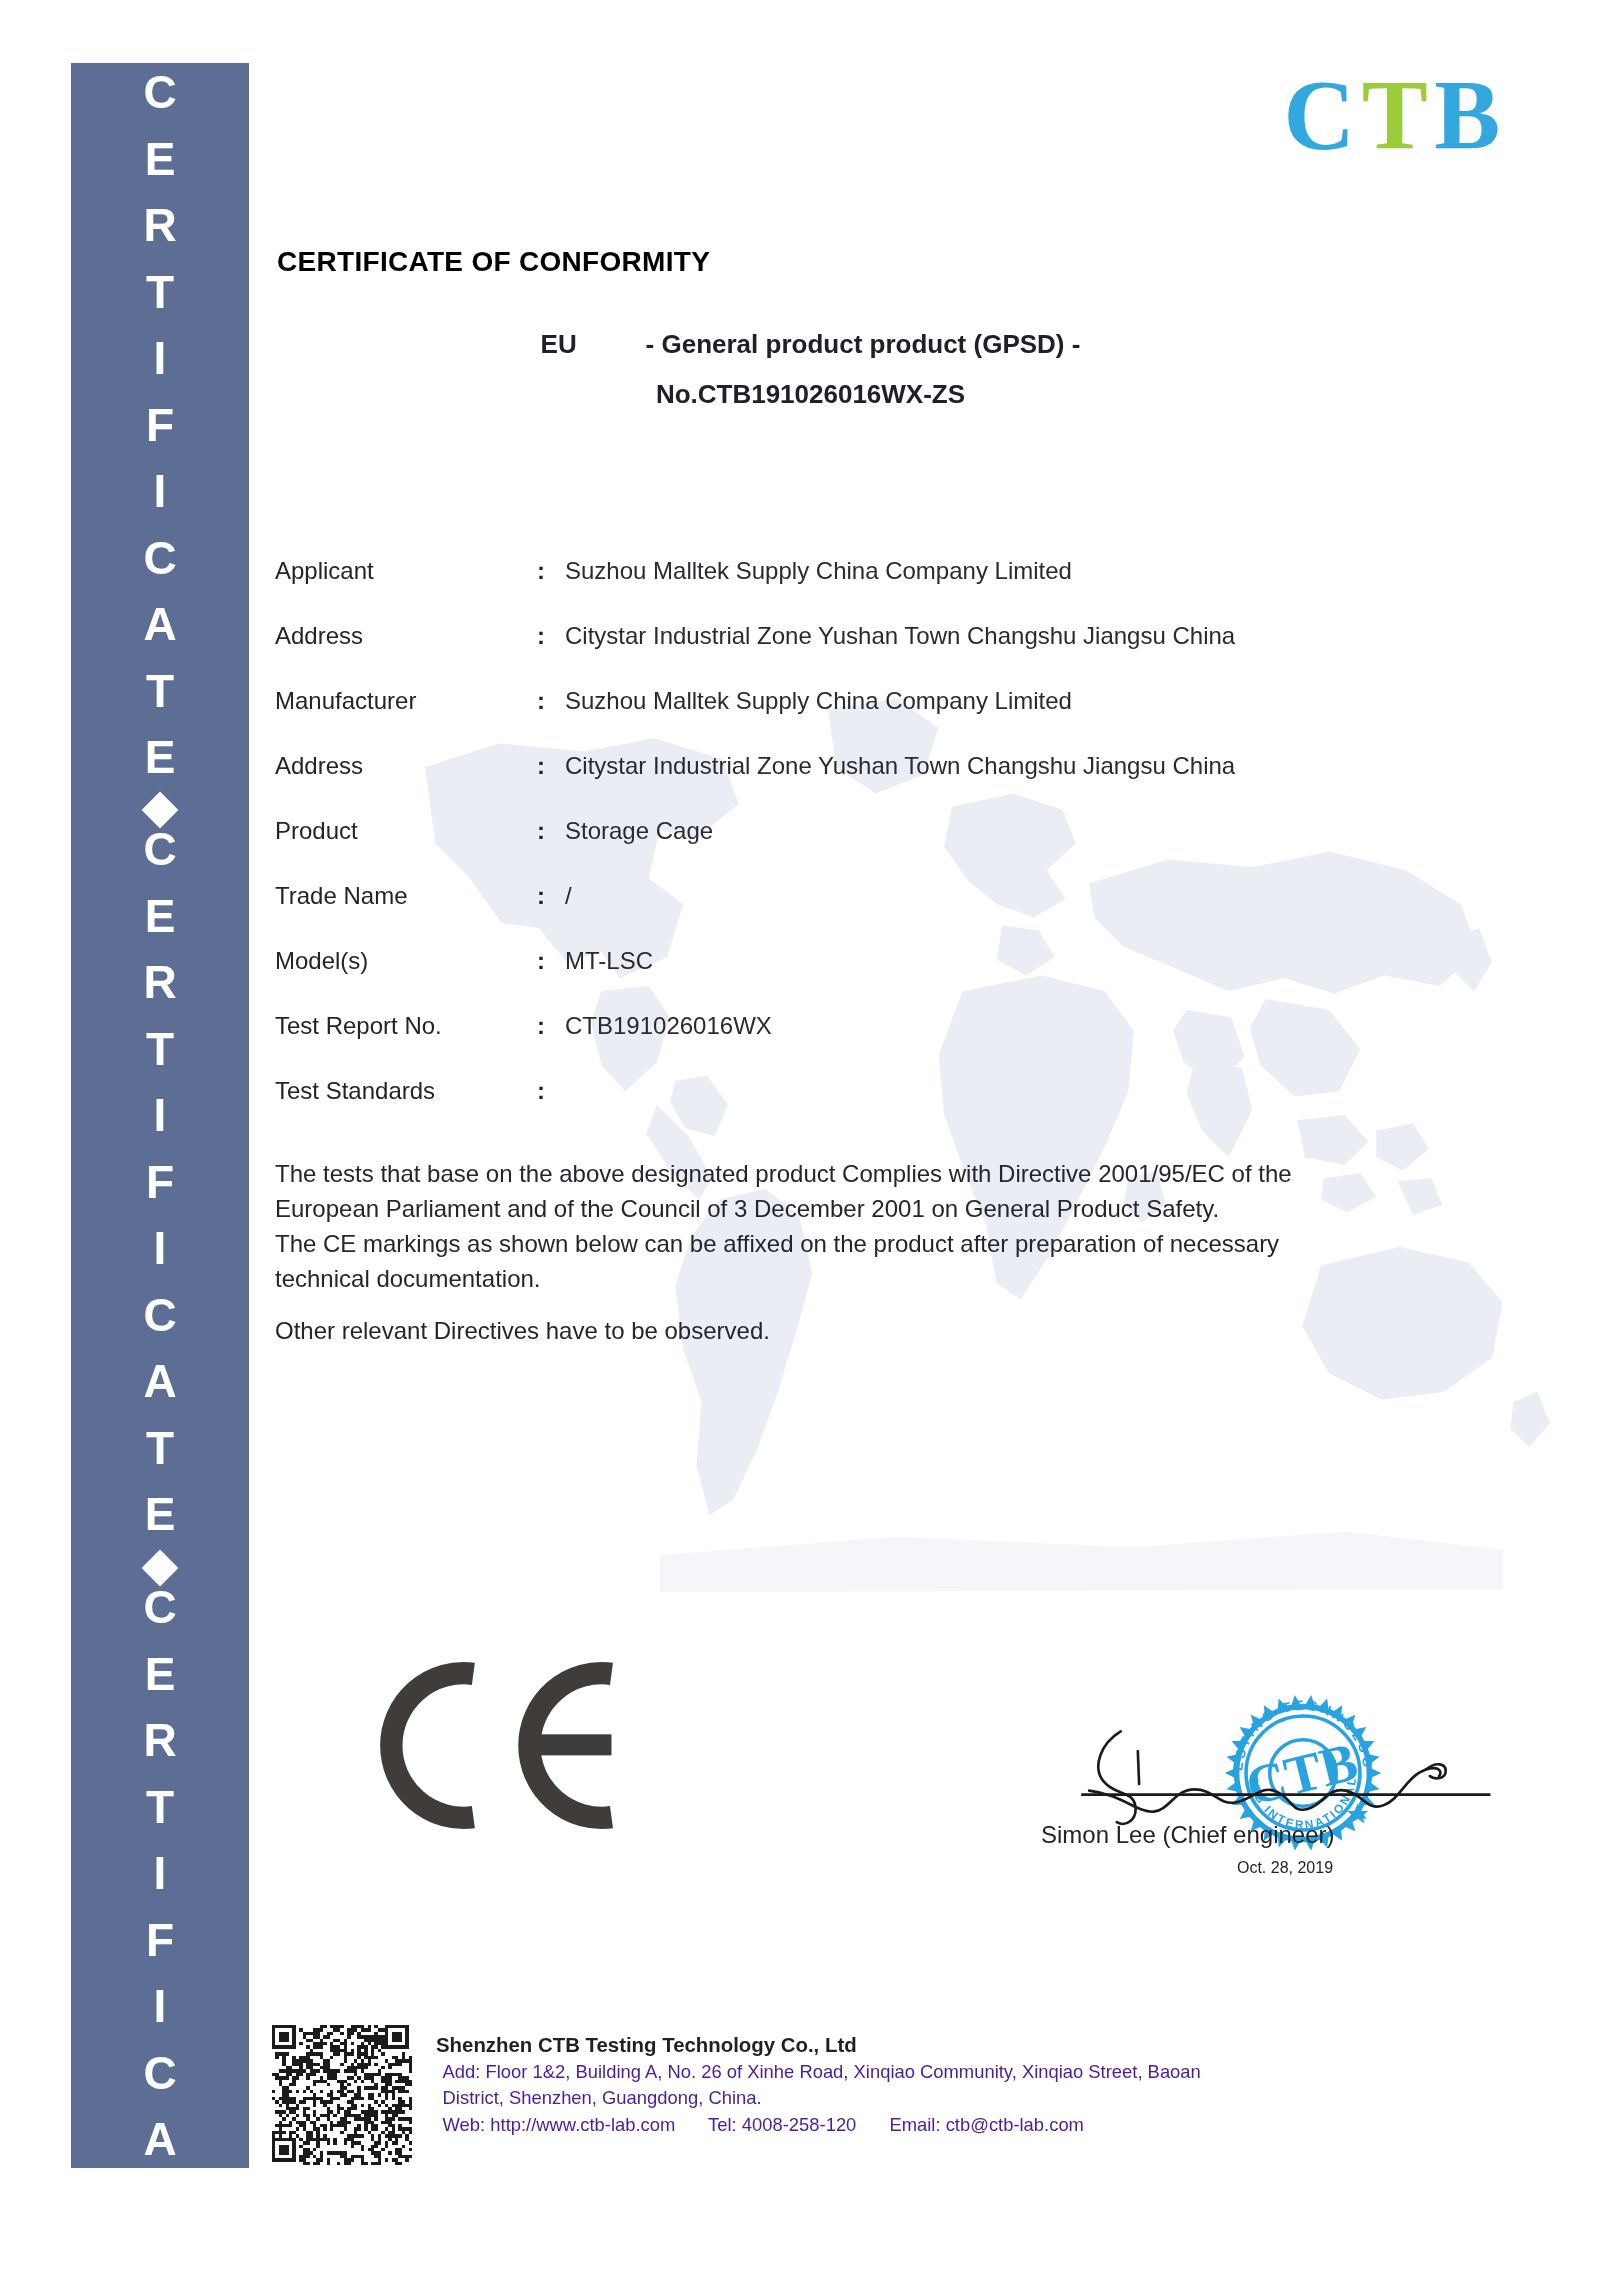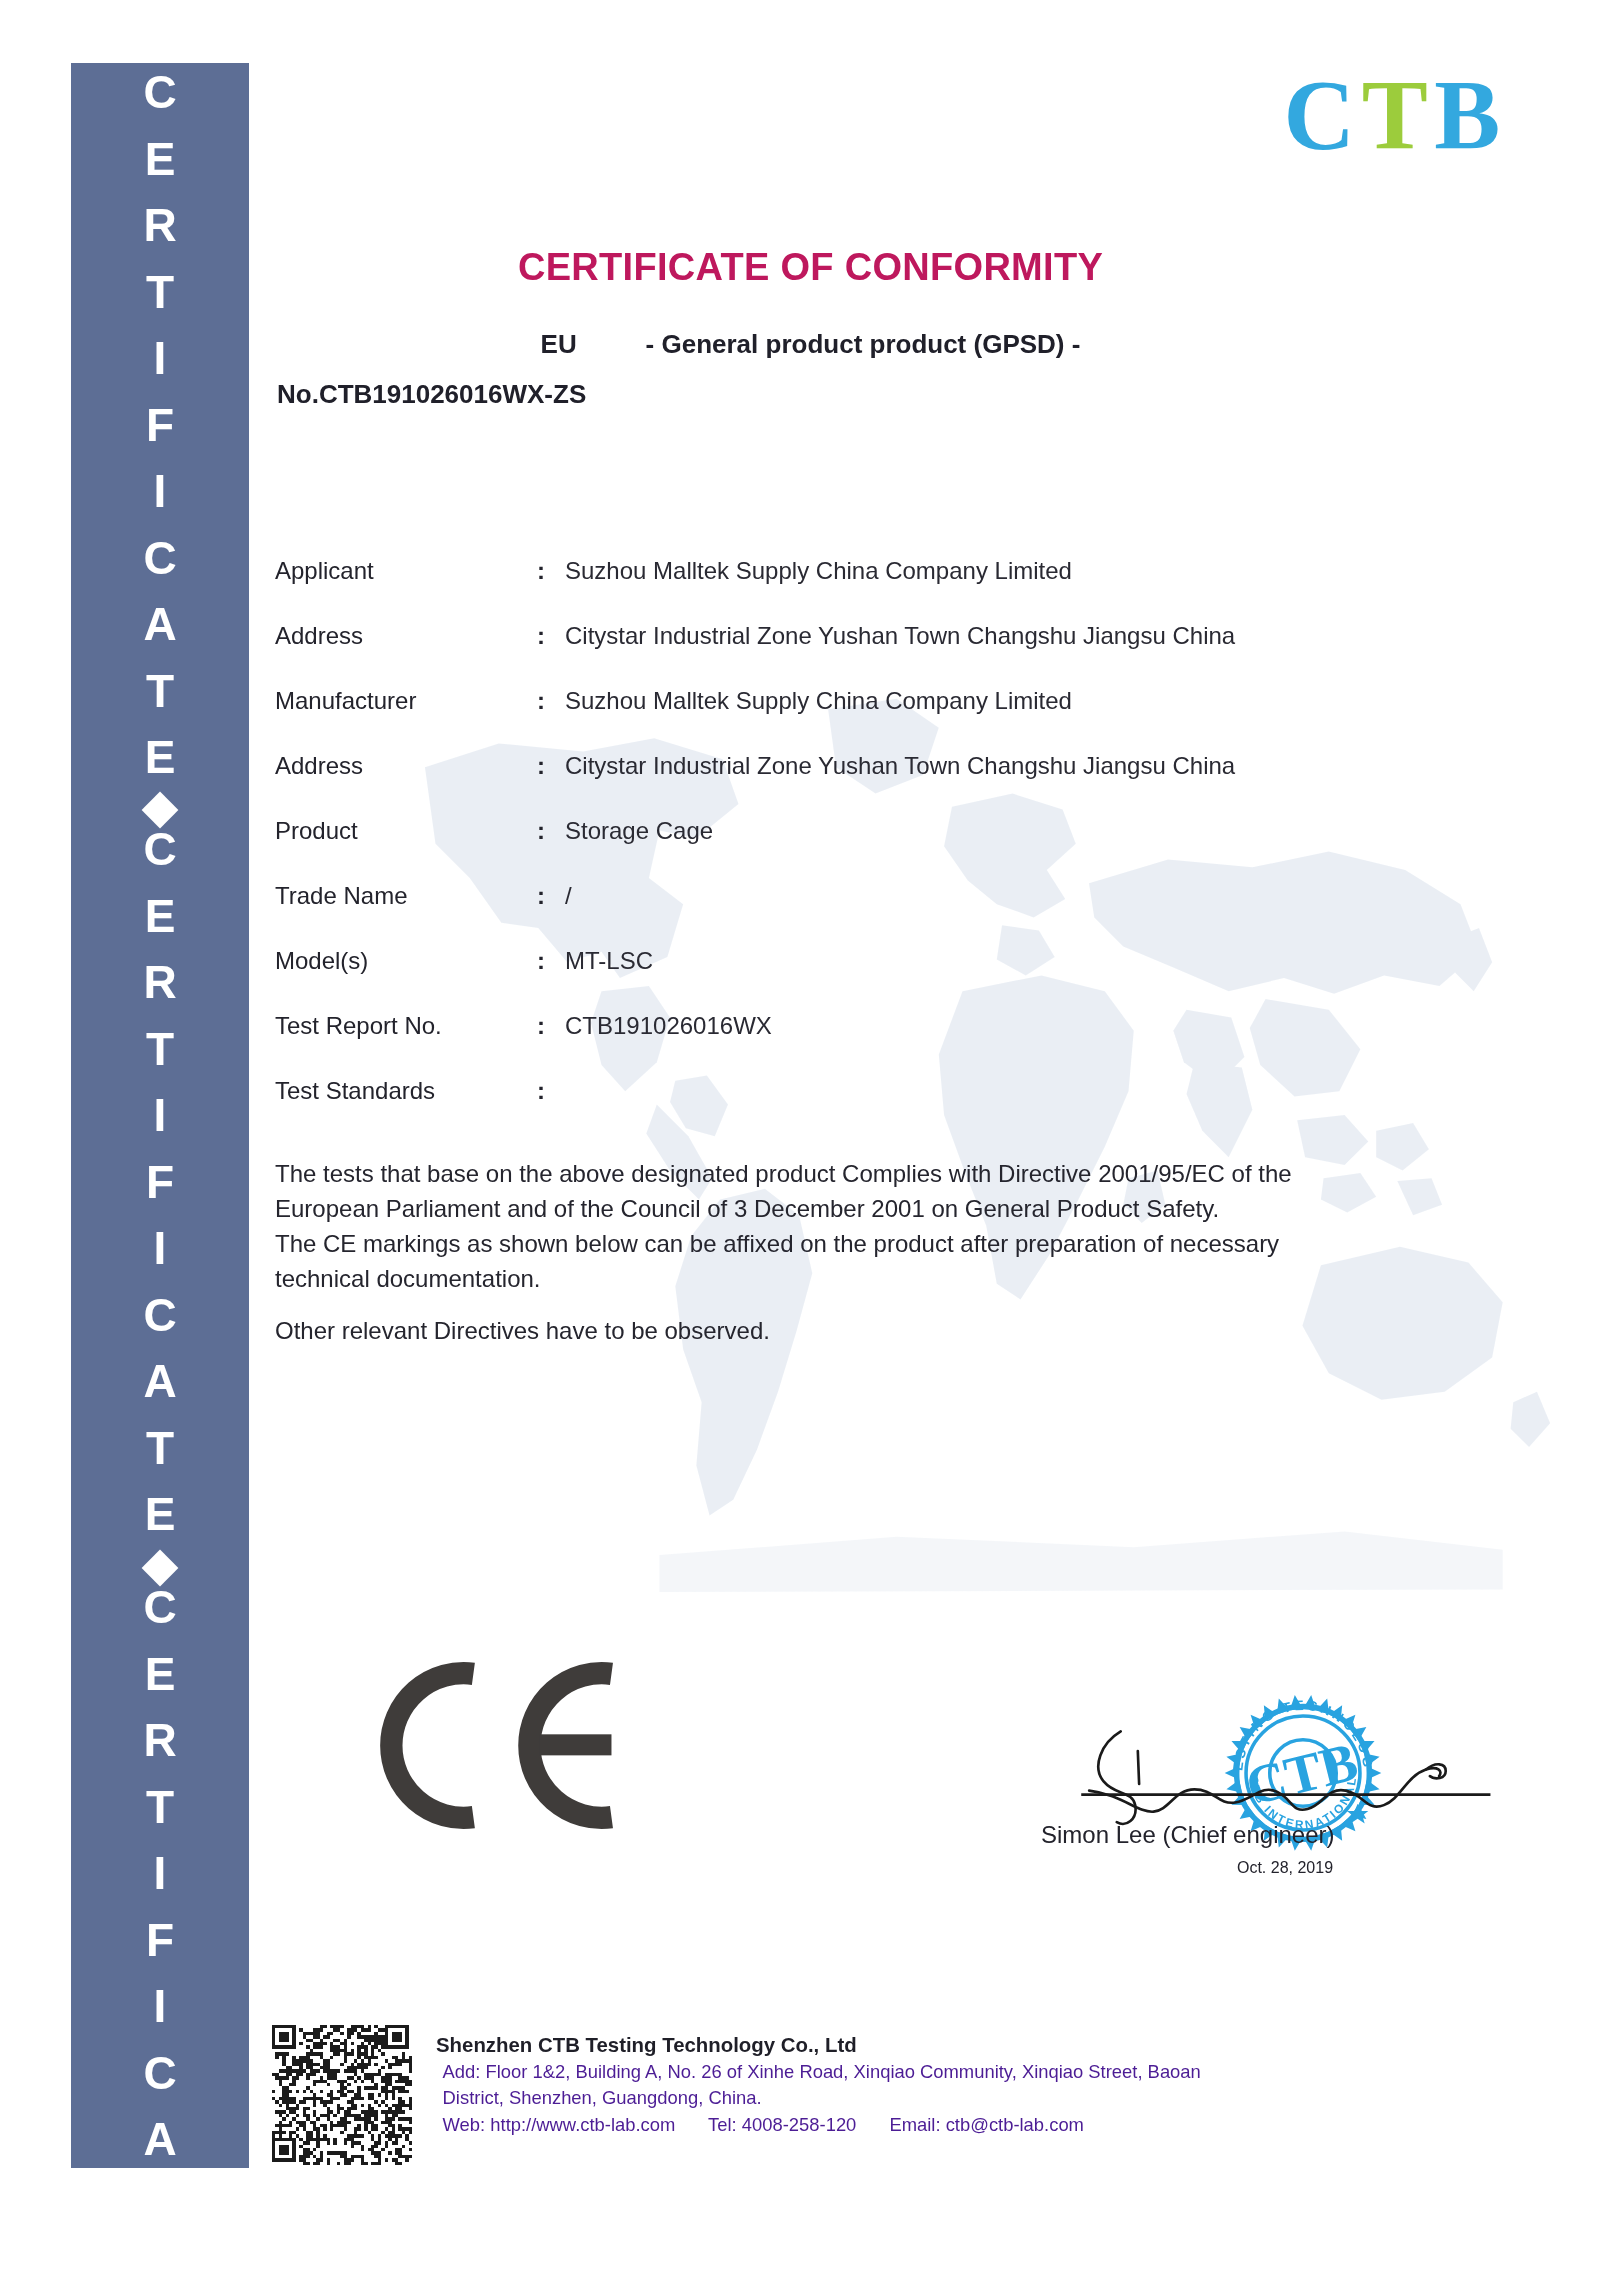--- a/index.html
+++ b/index.html
@@ -94,43 +94,42 @@
   #logo .c { color: #33a8df; }
   #logo .t { color: #9ccc3c; }
   #logo .b { color: #33a8df; }
 
   
   #doc-title {
     position: absolute;
     left: 277px;
     top: 246px;
     width: 1067px;
-    text-align: center;
-    font-size: 38px;
-    font-weight: 700;
-    color: #be185d;
+    font-size: 28px;
+    font-weight: 700;
+    color: #000000;
     letter-spacing: 0.3px;
   }
   #subtitle-row {
     position: absolute;
     left: 277px;
     top: 329px;
     width: 1067px;
     text-align: center;
     font-size: 26px;
     font-weight: 700;
     color: #20202a;
   }
   #subtitle-row .eu { display: inline-block; min-width: 105px; text-align: left; }
   #cert-no {
     position: absolute;
     left: 277px;
     top: 379px;
     width: 1067px;
-    text-align: left;
+    text-align: center;
     font-size: 26px;
     font-weight: 700;
     color: #20202a;
     letter-spacing: 0px;
   }
 
   
   #details {
     position: absolute;
     left: 275px;

